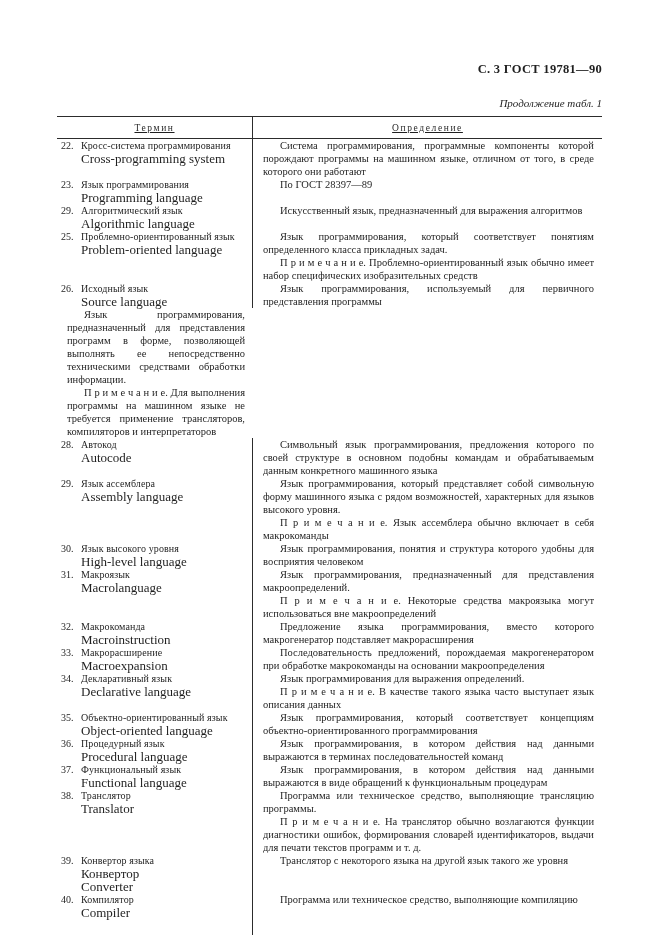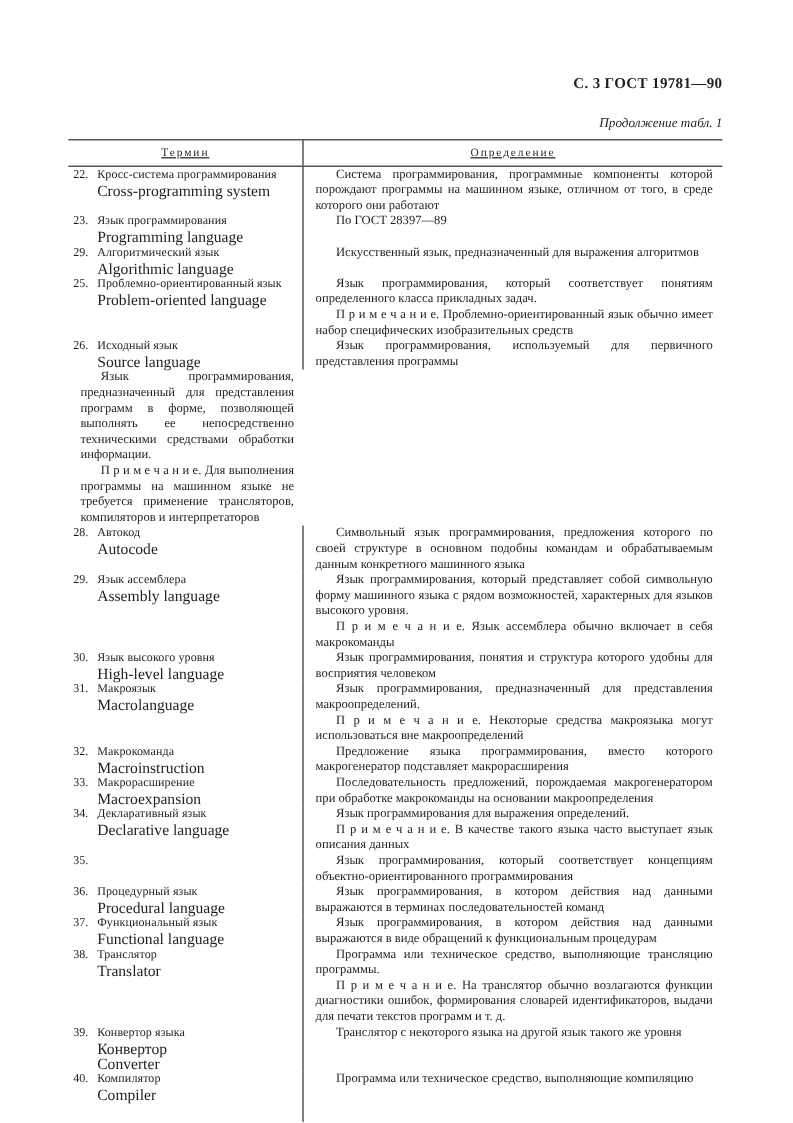--- a/index.html
+++ b/index.html
@@ -270,20 +270,24 @@
             </div>
           </div>
           <div class="def-cell">
             <p class="def-par">Язык программирования для выражения определений.</p>
             <p class="def-par">П р и м е ч а н и е.  В качестве такого языка часто выступает язык описания данных</p>
           </div>
         </div>
         <div class="grow">
           <div class="term-cell">
             <span class="row-num">35.</span>
+            <div class="term-text">
+              <div class="term-ru">Объектно-ориентированный язык</div>
+              <div class="term-sub">Object-oriented language</div>
+            </div>
           </div>
           <div class="def-cell">
             <p class="def-par">Язык программирования, который соответствует концепциям объектно-ориентированного программирования</p>
           </div>
         </div>
         <div class="grow">
           <div class="term-cell">
             <span class="row-num">36.</span>
             <div class="term-text">
               <div class="term-ru">Процедурный язык</div>

